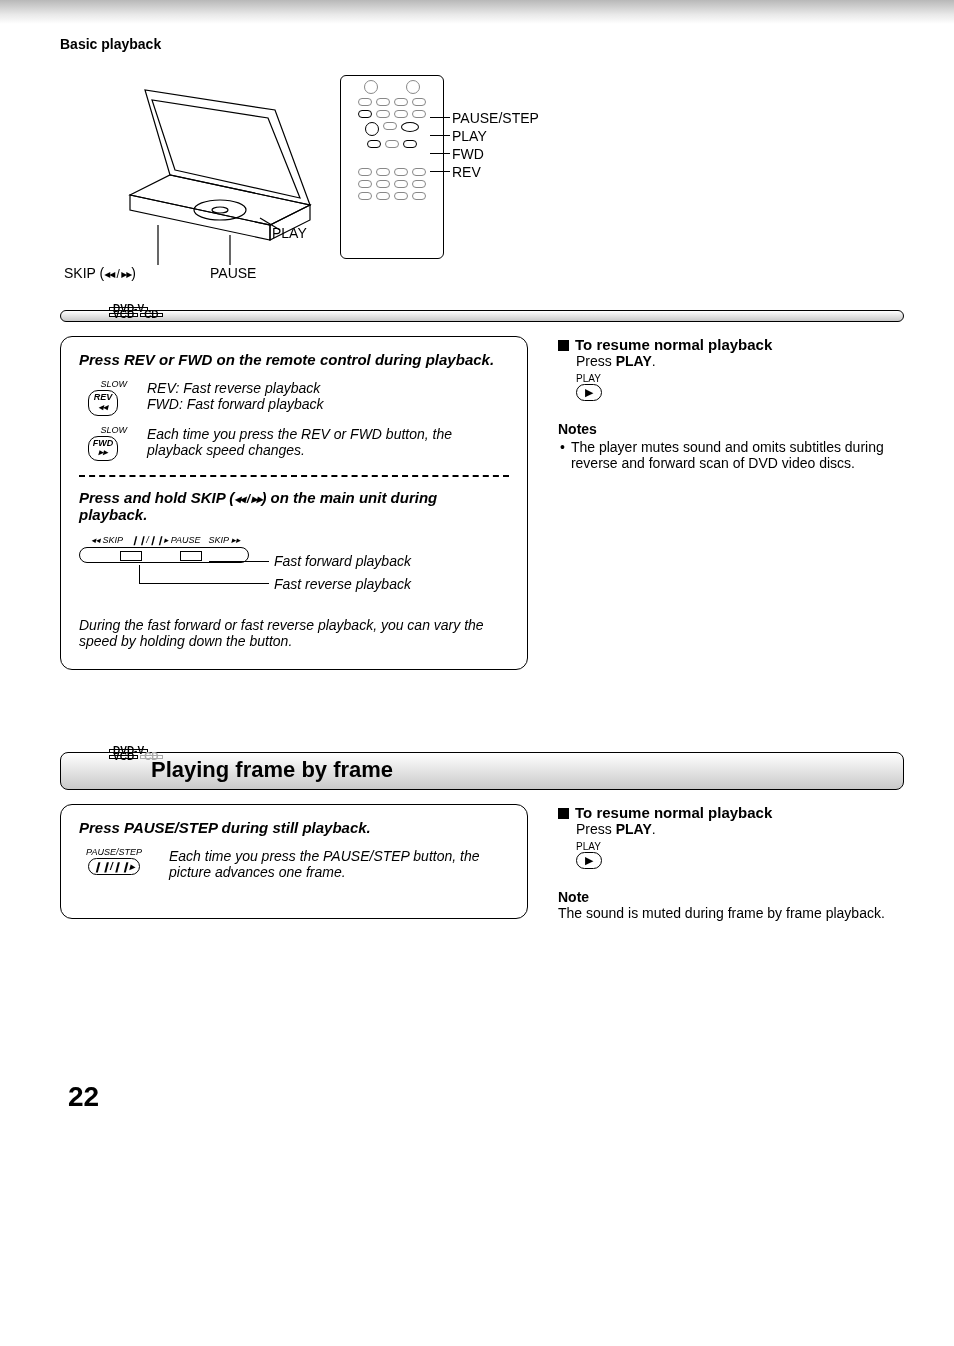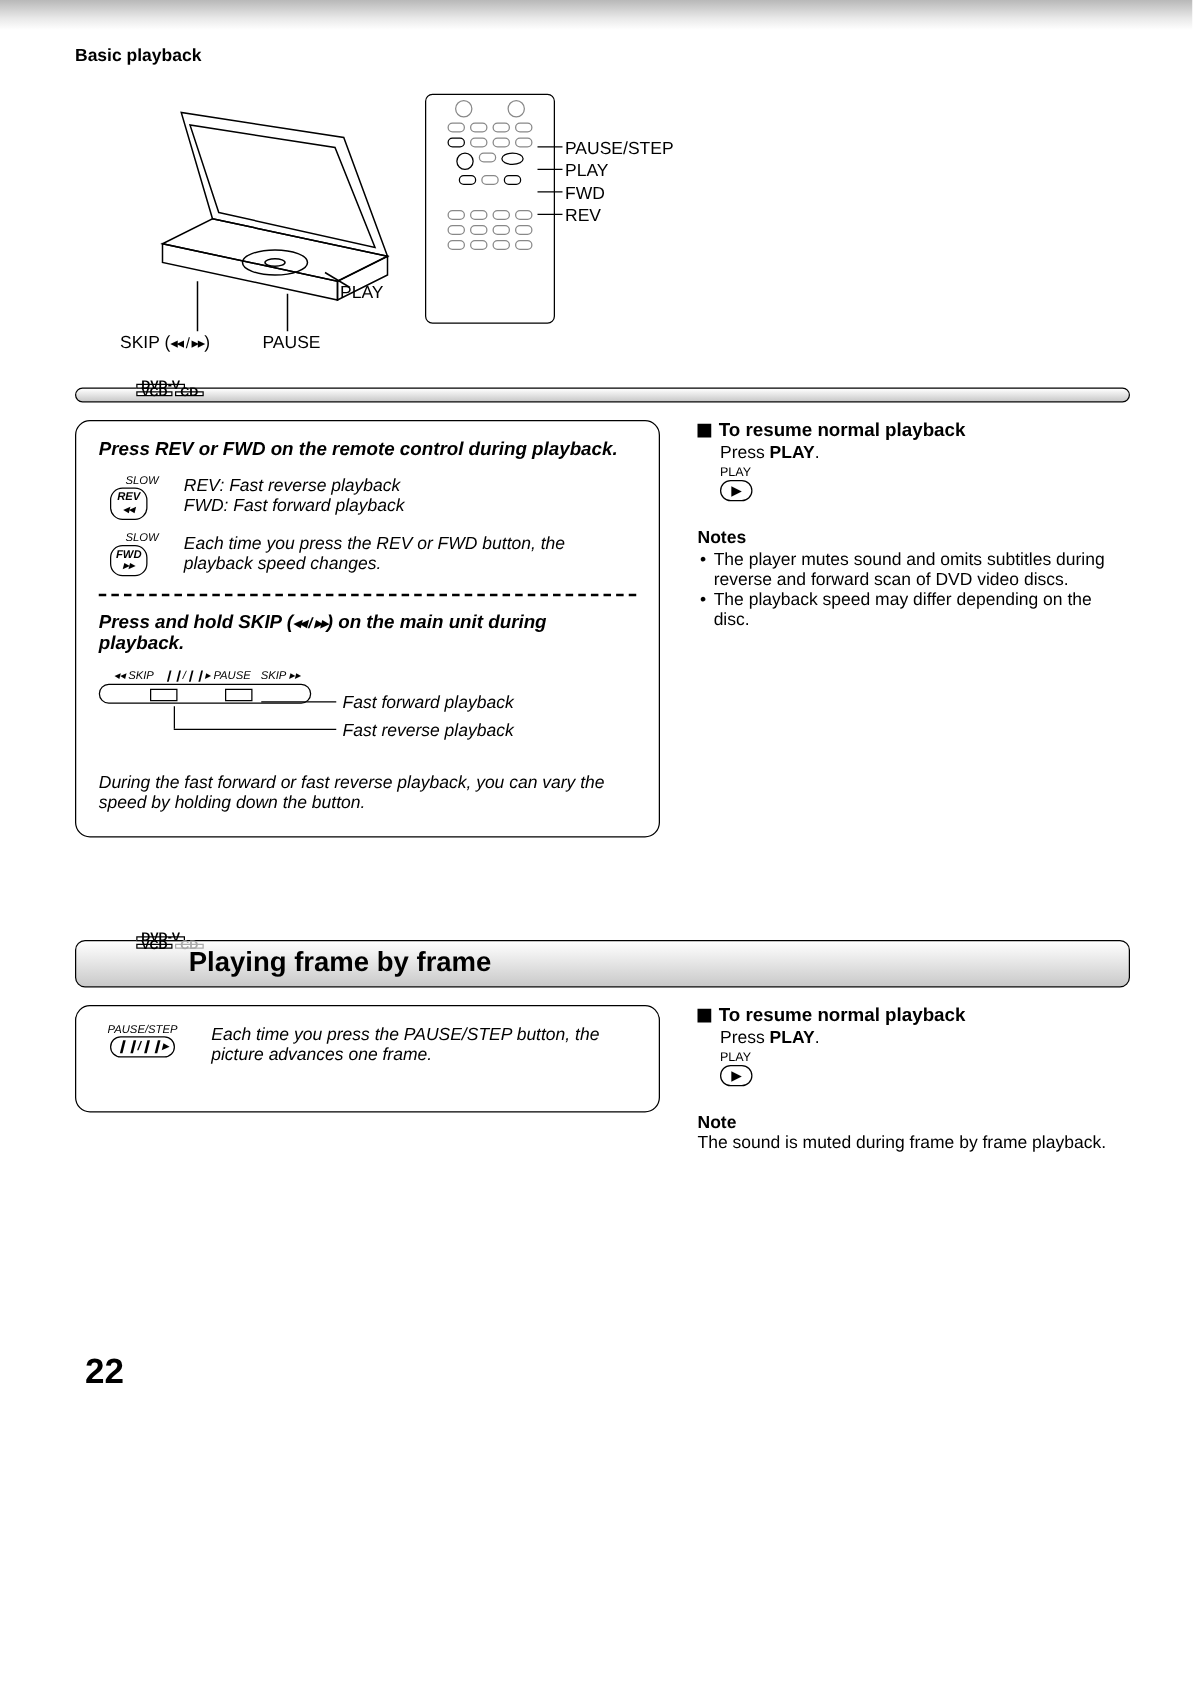--- a/index.html
+++ b/index.html
@@ -212,21 +212,21 @@
           <polygon points="110,105 250,135 215,40 85,20"></polygon>
           <polygon points="115,100 240,128 208,48 92,30"></polygon>
           <ellipse cx="160" cy="140" rx="26" ry="10"></ellipse>
           <ellipse cx="160" cy="140" rx="8" ry="3"></ellipse>
           <line x1="98" y1="155" x2="98" y2="195"></line>
           <line x1="170" y1="165" x2="170" y2="195"></line>
           <line x1="200" y1="148" x2="220" y2="160"></line>
         </g>
       </svg>
       <span class="lbl" style="left:212px; top:155px;">PLAY</span>
-      <span class="lbl" style="left:36px; top:195px;">
+      <span class="lbl" style="left:4px; top:195px;">
         <span>SKIP (</span><span class="skip-glyph">◂◂ / ▸▸</span><span>)</span>
       </span>
       <span class="lbl" style="left:150px; top:195px;">PAUSE</span>
 
       <div class="remote-box">
         <div class="remote-row">
             <span class="rb big"></span>
             <span style="width:20px"></span>
             <span class="rb big"></span>
           </div>
@@ -346,41 +346,39 @@
       <div class="play-btn-icon">
         <div>PLAY</div>
         <span class="play-pill">▶</span>
       </div>
 
       <div class="notes-head">Notes</div>
       <ul class="notes-list">
         <li>
             <span>The player mutes sound and omits subtitles during reverse and forward scan of DVD video discs.</span>
           </li>
-        <li>
-            <span>The playback speed may differ depending on the disc.</span>
-          </li>
       </ul>
     </div>
   </div>
 
   <div class="small-gap"></div>
 
   <div class="section-bar">
     <div class="badges">
       <div><span class="badge">DVD-V</span></div>
       <div class="row2">
         <span class="badge">VCD</span><span class="badge dim">CD</span>
       </div>
     </div>
     <span>Playing frame by frame</span>
   </div>
 
   <div class="two-col">
     <div class="left-box" style="padding-bottom:28px;">
+      <div class="lb-head">Press PAUSE/STEP during still playback.</div>
       <div class="icon-row">
         <div class="btn-icon" style="width:70px;">
           <div>PAUSE/STEP</div>
           <span class="btn-pill" style="font-size:10px;">❙❙/❙❙▸</span>
         </div>
         <div>Each time you press the PAUSE/STEP button, the picture advances one frame.</div>
       </div>
     </div>
 
     <div class="right-col">

